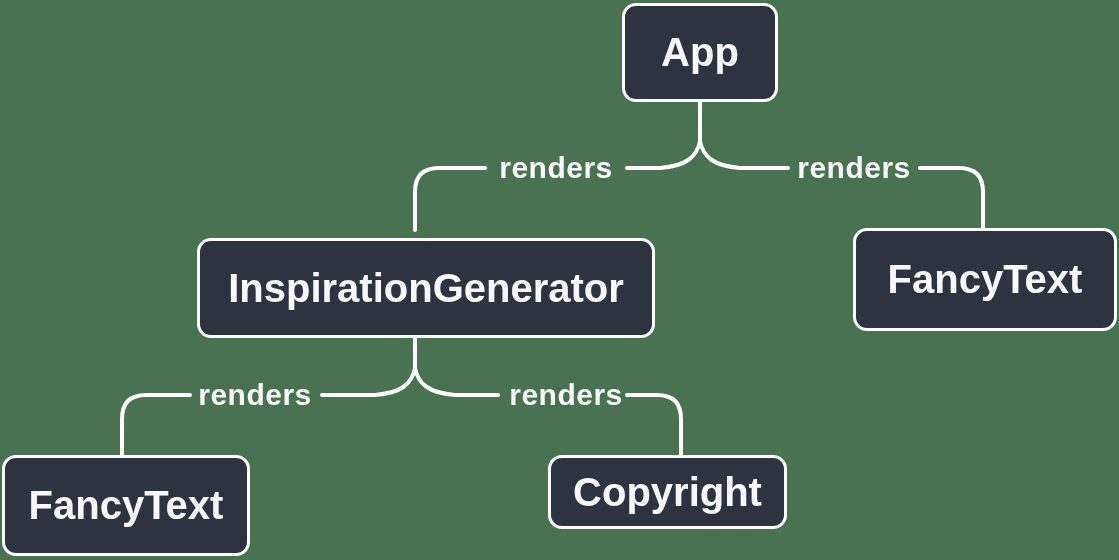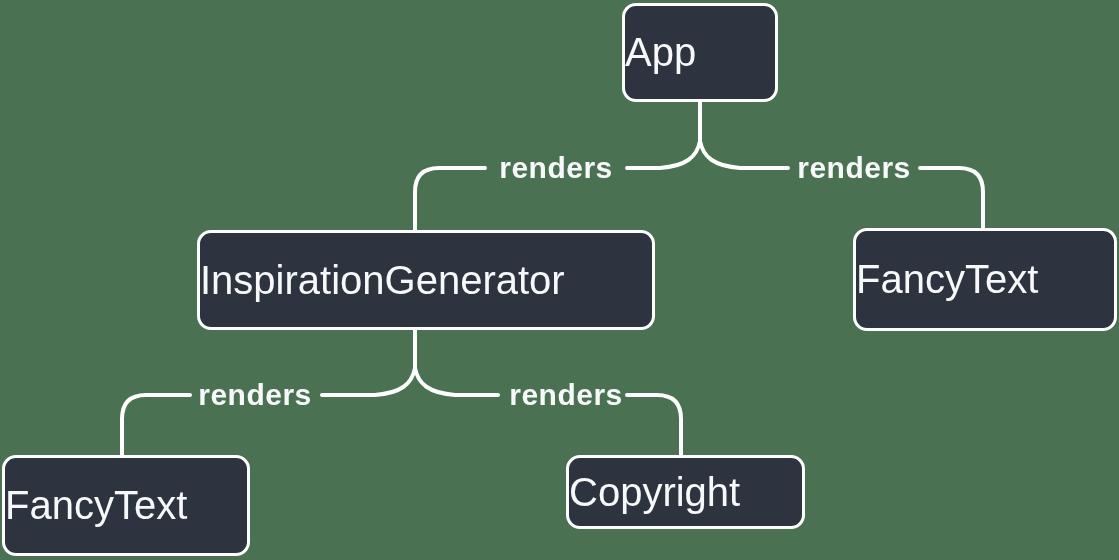--- a/index.html
+++ b/index.html
@@ -25,30 +25,31 @@
     stroke-linejoin:round;
   }
   .node{
     position:absolute;
     box-sizing:border-box;
     background:var(--node);
     border:3.5px solid var(--line);
     border-radius:14px;
     display:flex;
     align-items:center;
+    justify-content:center;
     color:var(--text);
     font-size:40px;
-    font-weight:400;
+    font-weight:700;
     white-space:nowrap;
   }
   .node-app{left:622px;top:3px;width:156px;height:99px;}
-  .node-inspiration-generator{left:197px;top:230px;width:458px;height:100px;}
+  .node-inspiration-generator{left:197px;top:238px;width:458px;height:100px;}
   .node-fancy-text-top{left:853px;top:228px;width:264px;height:103px;}
   .node-fancy-text-bottom{left:2px;top:455px;width:248px;height:101px;}
-  .node-copyright{left:566px;top:455px;width:239px;height:74px;}
+  .node-copyright{left:548px;top:455px;width:239px;height:74px;}
   .edge-label{
     position:absolute;
     transform:translate(-50%,-50%);
     color:var(--text);
     font-size:30px;
     font-weight:700;
     white-space:nowrap;
     letter-spacing:0.5px;
     text-align:center;
   }

